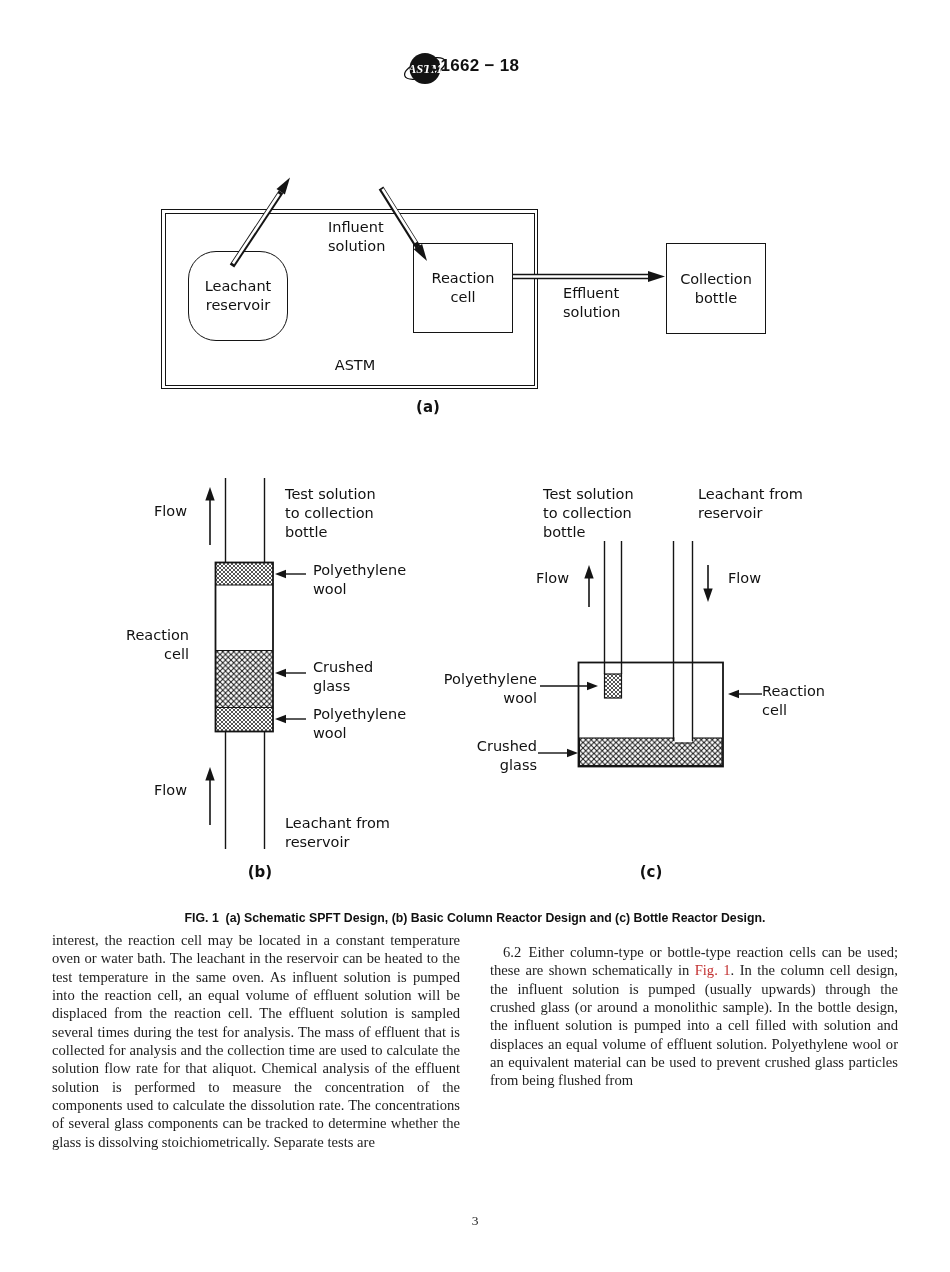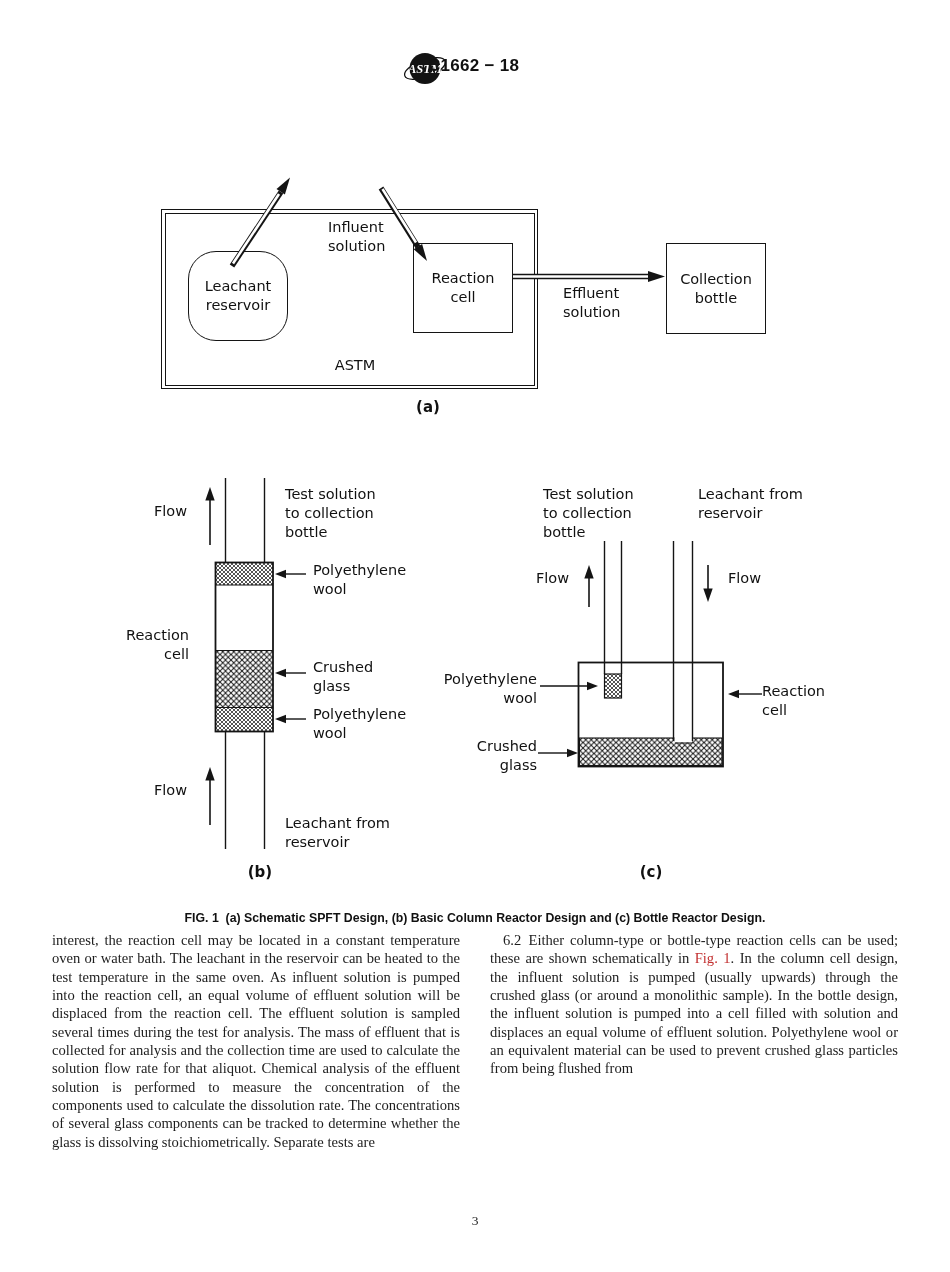--- a/index.html
+++ b/index.html
@@ -26,21 +26,21 @@
   .overlay { position:absolute; left:0; top:0; pointer-events:none; }
 
   
   .caption { position:absolute; left:0; width:950px; text-align:center; white-space:pre-wrap;
              font:bold 12.3px/15px "Liberation Sans", sans-serif; color:#111; }
 
   
   .col { position:absolute; width:408px; font:14.6px/18.35px "Liberation Serif", serif;
          text-align:justify; color:#1d1d1d; }
   .col p { margin:0; }
-  .col p.sec { text-indent:13px; }
+  .col p.sec { margin-top:12px; text-indent:13px; }
   .figlink { color:var(--link-red,#c22f2f); cursor:pointer; }
 
   .pagenum { position:absolute; top:1213px; left:0; width:950px; text-align:center;
              font:13.5px "Liberation Serif", serif; color:#222; }
 </style>
 </head>
 <body>
 
 <div class="page">
 

